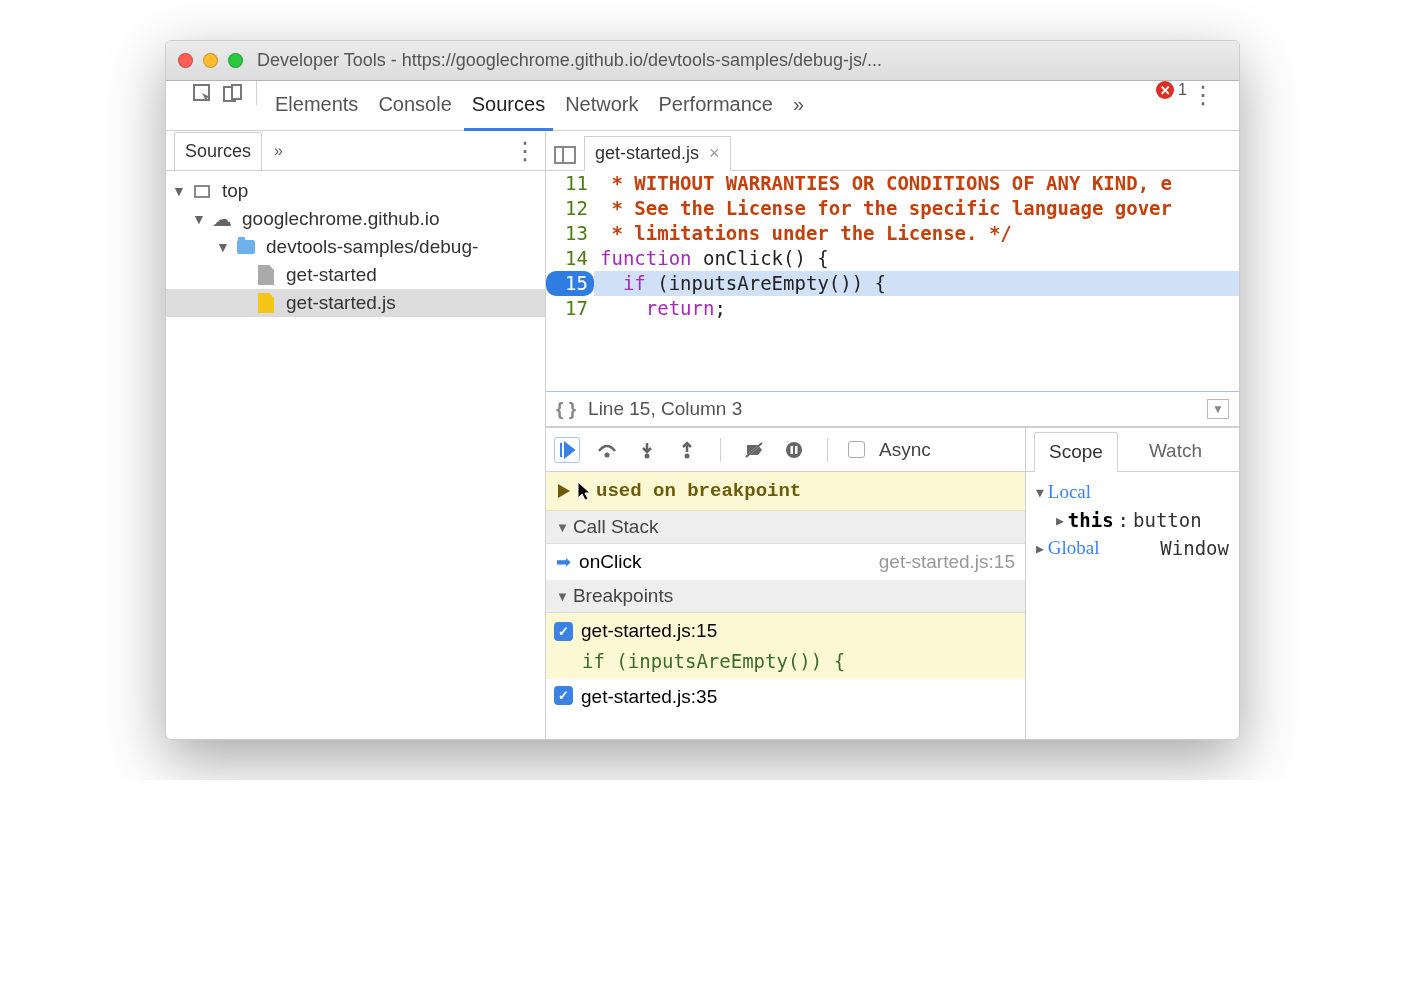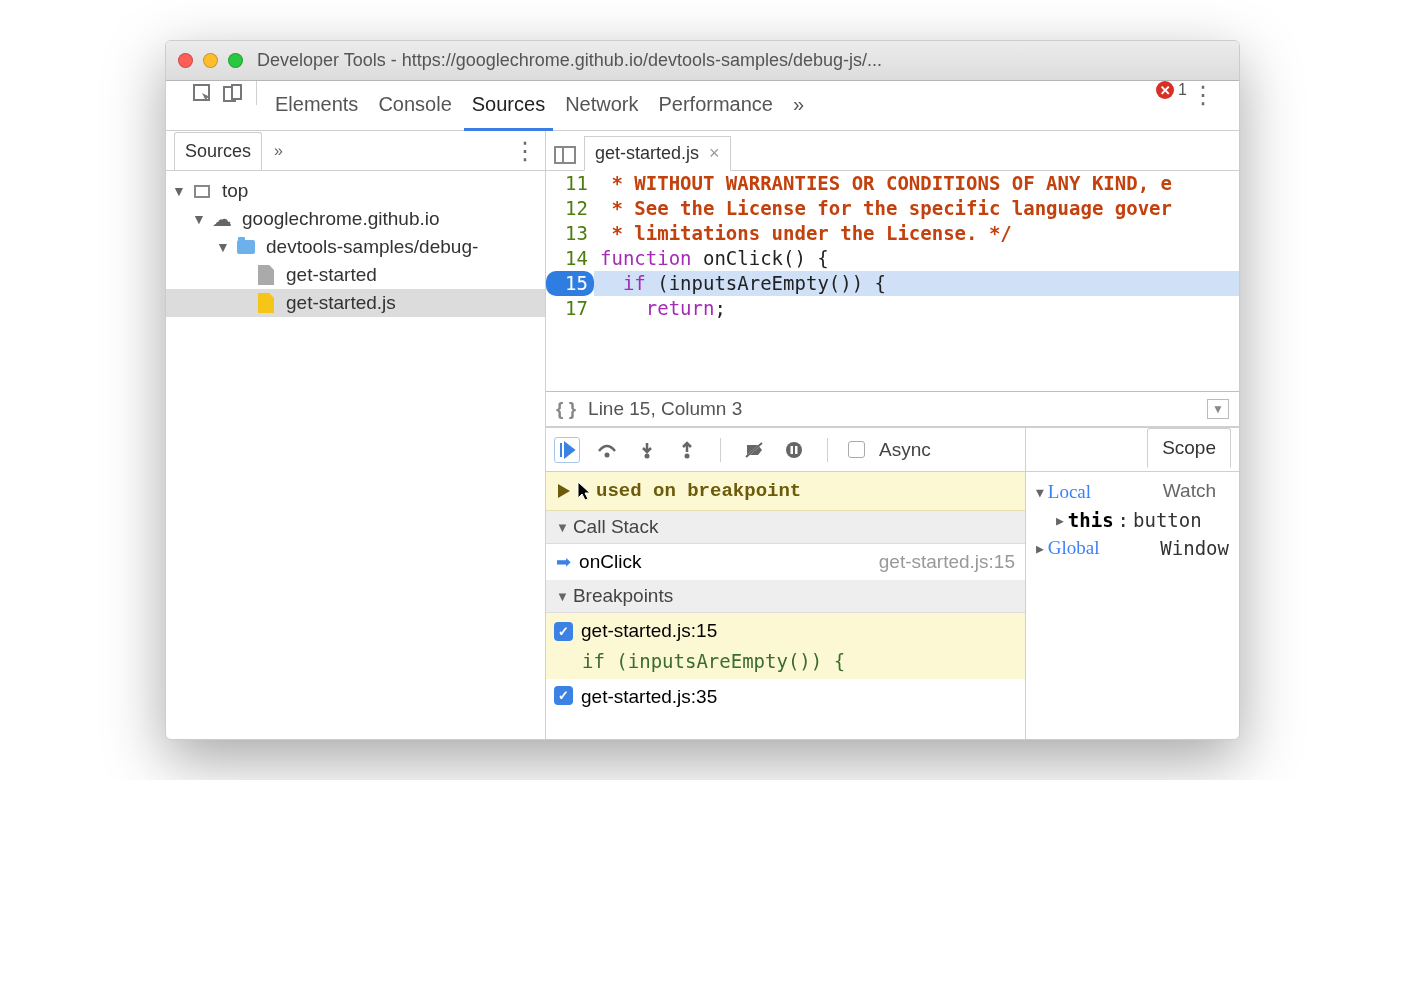--- a/index.html
+++ b/index.html
@@ -58,21 +58,21 @@
 .section-hdr { background: #eee; padding: 5px 10px; font-size: 19px; color: #444; border-bottom: 1px solid #ddd; display: flex; align-items: center; gap: 4px; }
 .stack-row { padding: 7px 10px; font-size: 19px; display: flex; align-items: center; gap: 8px; }
 .stack-arrow { color: #3b82e4; font-size: 18px; }
 .stack-loc { margin-left: auto; color: #999; }
 .bp-row { padding: 7px 8px; font-size: 19px; display: flex; align-items: flex-start; gap: 8px; }
 .bp-row.active { background: #fdf8d4; flex-direction: column; }
 .bp-line1 { display: flex; align-items: center; gap: 8px; }
 .chk { width: 19px; height: 19px; border-radius: 4px; background: #3b82e4; display: flex; align-items: center; justify-content: center; color: #fff; font-size: 13px; font-weight: bold; flex-shrink: 0; }
 .bp-code { color: #3a6d2d; font-family: Menlo, monospace; margin-left: 28px; }
 .dbgright { flex: 1; display: flex; flex-direction: column; }
-.scopetabs { height: 44px; display: flex; align-items: end; border-bottom: 1px solid #cfcfcf; padding: 0 8px; gap: 4px; flex-direction: column; }
+.scopetabs { height: 44px; display: flex; align-items: end; border-bottom: 1px solid #cfcfcf; padding: 0 8px; gap: 16px; }
 .scopetab { padding: 8px 14px; font-size: 19px; color: #666; border: 1px solid transparent; }
 .scopetab.active { border: 1px solid #cfcfcf; border-bottom: 1px solid #fff; margin-bottom: -1px; color: #333; background: #fff; border-radius: 3px 3px 0 0; }
 .scope-body { padding: 6px 10px; font-family: Menlo, monospace; font-size: 19px; color: #333; }
 .scope-row { display: flex; align-items: center; gap: 4px; padding: 3px 0; }
 .scope-label { color: #3b82f6; font-family: Liberation Serif, serif; }
 .prop-name { color: #000000; font-weight: bold; }
 .prop-val { color: #333; }
 .global-row { display: flex; }
 .dots { font-size: 24px; color: #6b6b6b; }
 .async-chk { width: 17px; height: 17px; border: 1px solid #aaa; border-radius: 3px; }

